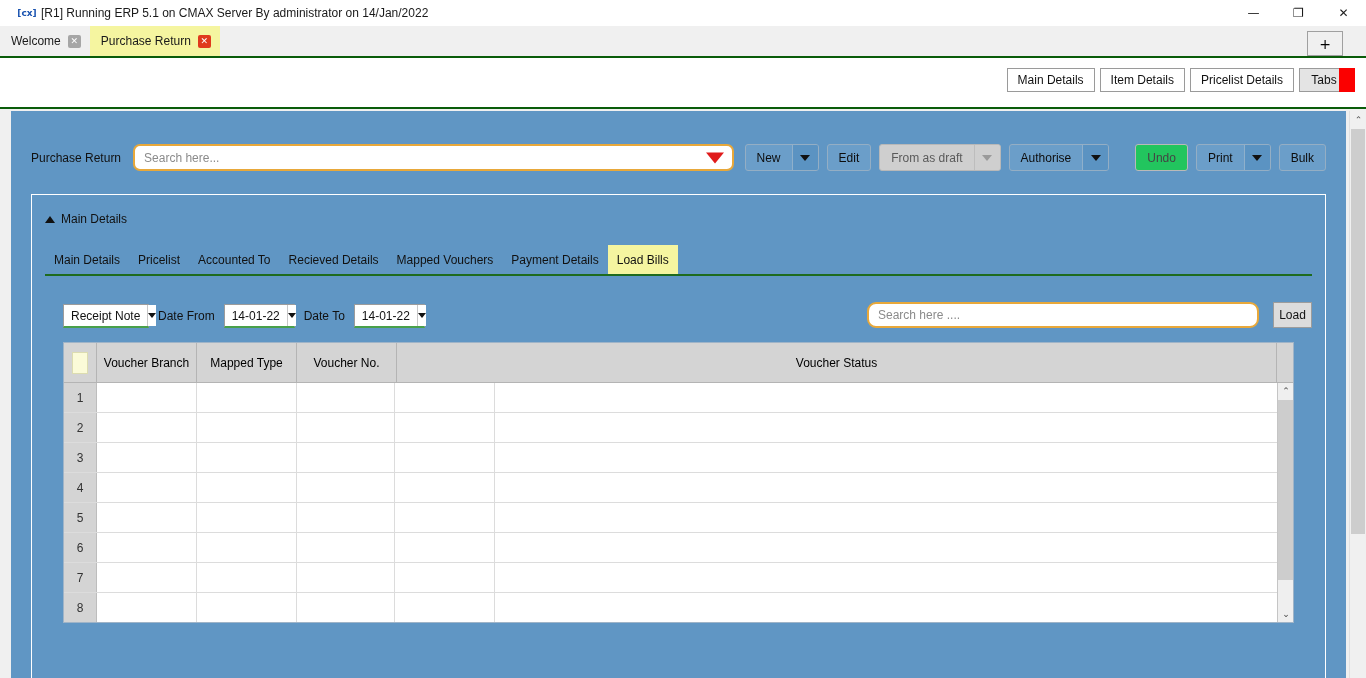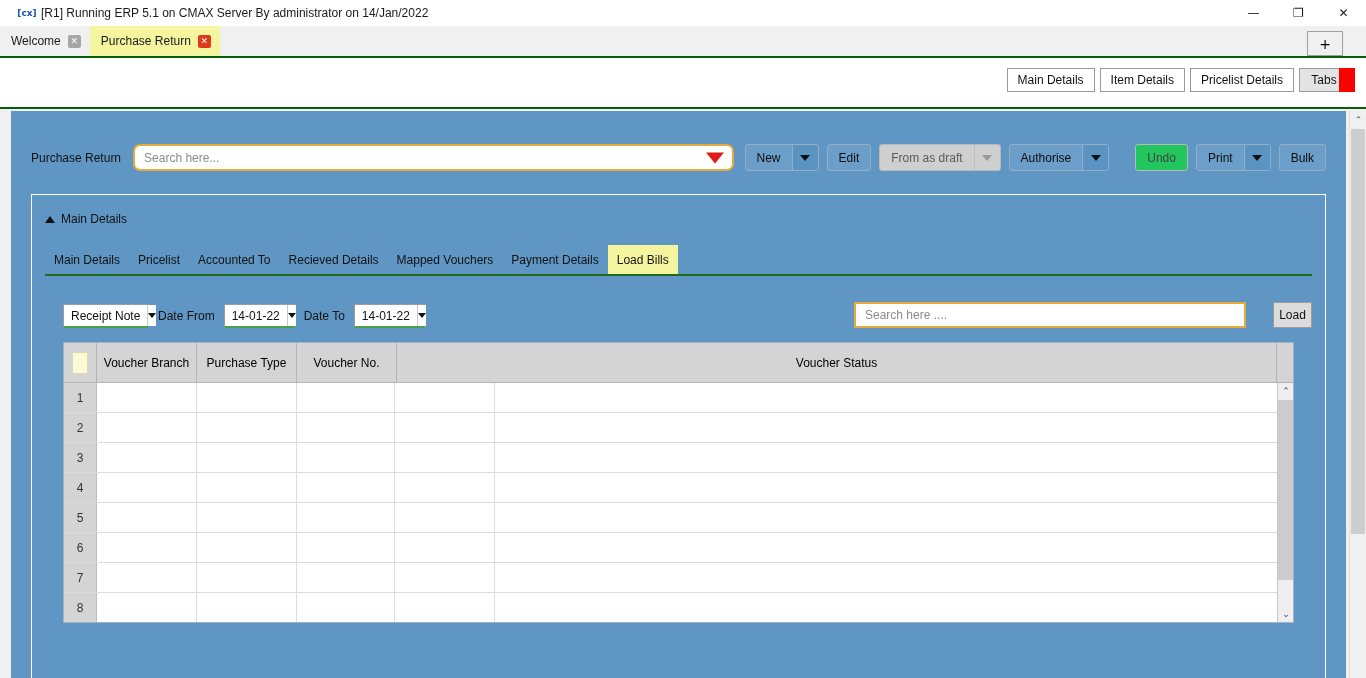--- a/index.html
+++ b/index.html
@@ -205,22 +205,22 @@
     display: flex; align-items: center; justify-content: center;
   }
   .ddl .btn i {
     display: block; width: 0; height: 0;
     border-left: 4px solid transparent; border-right: 4px solid transparent;
     border-top: 5px solid #111;
   }
   .flabel { font-size: 12px; color: #111; margin: 0 9px; white-space: nowrap; }
 
   .rightsearch {
-    position: absolute; right: 66px; top: 0; width: 392px; height: 26px;
-    background: #fff; border: 2px solid #e8a83a; border-radius: 0;
+    position: absolute; right: 53px; top: 0; width: 392px; height: 26px;
+    background: #fff; border: 2px solid #e8a83a; border-radius: 9px;
   }
   .rightsearch input {
     border: 0; outline: 0; background: transparent;
     width: 100%; height: 100%; padding: 0 9px;
     font-size: 12px; color: #333; font-family: "Liberation Sans", sans-serif;
   }
   .rightsearch input::placeholder { color: #8b8b8b; }
   .loadbtn {
     position: absolute; right: 0; top: 0; width: 39px; height: 26px;
     background: #dcdcdc; border: 1px solid #9c9c9c;
@@ -401,21 +401,21 @@
         </div>
         <div class="loadbtn">Load</div>
       </div>
 
       <div class="grid">
         <div class="grid-head">
           <div class="hc gutter">
             <span class="swatch"></span>
           </div>
           <div class="hc" style="width:100px">Voucher Branch</div>
-          <div class="hc" style="width:100px">Purchase Type</div>
+          <div class="hc" style="width:100px">Mapped Type</div>
           <div class="hc" style="width:100px">Voucher No.</div>
           <div class="hc" style="flex:1">Voucher Status</div>
           <div style="width:16px"></div>
         </div>
 
         <div style="display:flex;flex:1;overflow:hidden">
           <div class="gb">
             <div class="grow">
               <div class="gc gutter">1</div>
               <div class="gc" style="width:100px"></div>

